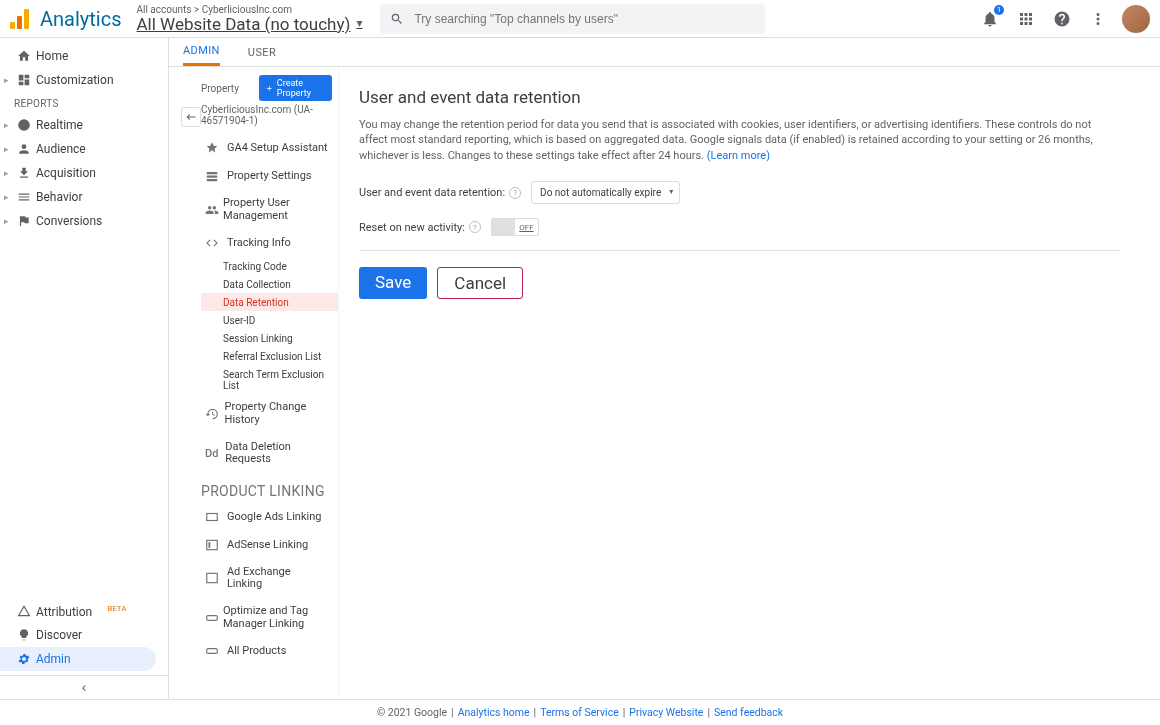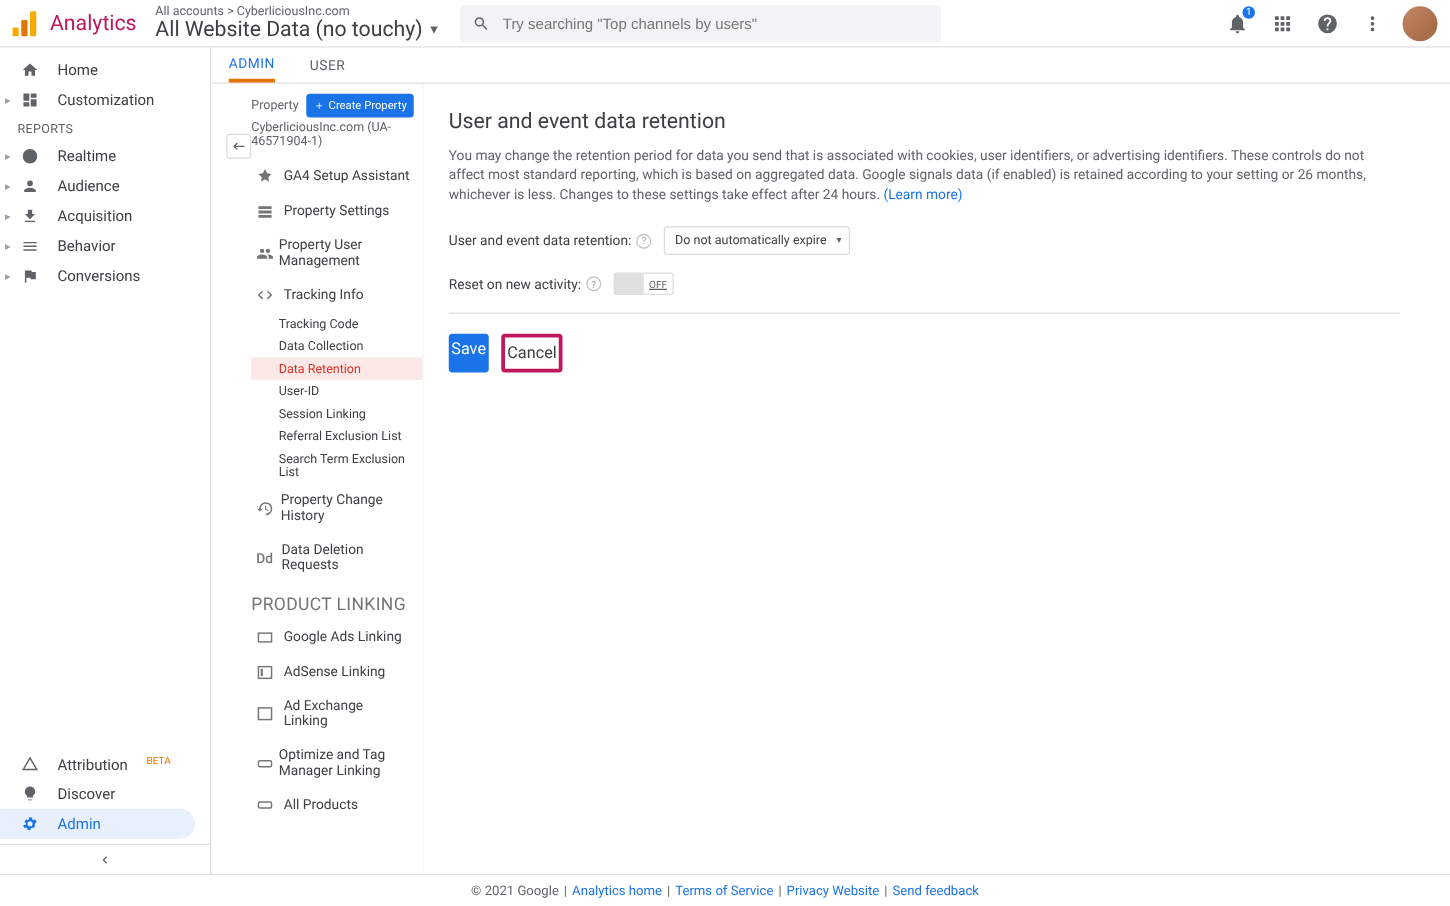--- a/index.html
+++ b/index.html
@@ -2,54 +2,54 @@
 <html><head>
 <meta charset="utf-8">
 <style>
 * { box-sizing: border-box; margin: 0; padding: 0; }
 body { font-family: Roboto, "Helvetica Neue", Arial, sans-serif; font-size: 13px; color: #3c4043; background: #fff; overflow: hidden; }
 .header { height: 38px; display: flex; align-items: center; padding: 0 10px; border-bottom: 1px solid #e0e0e0; }
 .logo-icon { width: 20px; height: 20px; margin-right: 10px; position: relative; }
 .logo-icon .bar1 { position: absolute; width: 5px; height: 7px; background: #F9AB00; left: 0; bottom: 0; border-radius: 1px; }
 .logo-icon .bar2 { position: absolute; width: 5px; height: 13px; background: #E37400; left: 7px; bottom: 0; border-radius: 1px; }
 .logo-icon .bar3 { position: absolute; width: 5px; height: 20px; background: #F9AB00; left: 14px; bottom: 0; border-radius: 1px; }
-.product-name { font-size: 17px; color: #be185d; margin-right: 15px; }
+.product-name { font-size: 20px; color: #0369a1; margin-right: 15px; }
 .breadcrumb-area { display: flex; flex-direction: column; line-height: 1.1; margin-right: 8px; }
 .breadcrumb-top { font-size: 10px; color: #5f6368; }
-.breadcrumb-bottom { font-size: 17px; color: #3c4043; display: flex; align-items: center; }
+.breadcrumb-bottom { font-size: 17px; color: #3c4043; display: flex; align-items: center; text-decoration: underline; }
 .caret-down { margin-left: 6px; font-size: 12px; color: #5f6368; }
 .search-box { display: flex; align-items: center; background: #f1f3f4; height: 30px; width: 385px; border-radius: 4px; margin-left: 10px; padding: 0 10px; }
 .search-box input { border: none; background: transparent; outline: none; font-size: 12px; flex: 1; margin-left: 10px; color: #5f6368; }
 .header-right { margin-left: auto; display: flex; align-items: center; gap: 12px; }
 .header-icon { color: #5f6368; cursor: pointer; display: flex; align-items: center; justify-content: center; width: 24px; height: 24px; position: relative; }
 .badge { position: absolute; top: -2px; right: -2px; background: #1a73e8; color: #fff; font-size: 8px; border-radius: 50%; width: 10px; height: 10px; display: flex; align-items: center; justify-content: center; }
 .avatar { width: 28px; height: 28px; border-radius: 50%; background: linear-gradient(135deg,#c48566,#a0673f); }
 
 .layout { display: flex; height: calc(725px - 38px - 26px); }
 .left-nav { width: 169px; border-right: 1px solid #e0e0e0; padding-top: 6px; display: flex; flex-direction: column; }
 .nav-row { display: flex; align-items: center; height: 24px; padding: 0 10px 0 4px; color: #3c4043; font-size: 12px; cursor: pointer; }
 .nav-row .chev { width: 10px; font-size: 9px; color: #9aa0a6; }
 .nav-row .nav-icon { width: 20px; display: flex; justify-content: center; align-items: center; color: #5f6368; }
-.nav-row .nav-label { margin-left: 12px; }
+.nav-row .nav-label { margin-left: 2px; }
 .nav-section-title { font-size: 10px; color: #5f6368; padding: 6px 14px 4px; letter-spacing: 0.3px; }
 .nav-bottom { margin-top: auto; padding-bottom: 4px; }
 .nav-row.active { background: #e8f0fe; color: #1a73e8; border-radius: 0 20px 20px 0; margin-right: 12px; }
 .nav-row.active .nav-icon { color: #1a73e8; }
 .beta { font-size: 8px; color: #e37400; vertical-align: super; margin-left: 3px; padding-left: 12px; }
 .nav-collapse { height: 24px; display: flex; align-items: center; justify-content: center; border-top: 1px solid #e0e0e0; color: #5f6368; cursor: pointer; }
 
 .main-area { flex: 1; display: flex; flex-direction: column; }
 .tabs { height: 29px; border-bottom: 1px solid #e0e0e0; display: flex; align-items: center; padding: 0 14px; gap: 28px; }
 .tab { font-size: 11px; letter-spacing: 0.4px; color: #5f6368; height: 100%; display: flex; align-items: center; cursor: pointer; }
 .tab.active { color: #1a73e8; border-bottom: 3px solid #e37400; }
 
 .admin-body { display: flex; flex: 1; overflow: hidden; }
 .admin-col { width: 170px; padding: 8px 6px 0 32px; overflow-y: auto; position: relative; border-right: 1px solid rgba(0,0,0,0.04); }
 .back-btn { position: absolute; left: 12px; top: 40px; width: 20px; height: 20px; border: 1px solid #dadce0; border-radius: 3px; display: flex; align-items: center; justify-content: center; background: #fff; color: #5f6368; cursor: pointer; }
-.col-header { display: flex; align-items: center; gap: 6px; }
+.col-header { display: flex; align-items: center; gap: 20px; }
 .col-title { font-size: 10px; color: #5f6368; }
 .create-btn { background: #1a73e8; color: #fff; font-size: 9px; padding: 3px 6px; border-radius: 3px; cursor: pointer; display: flex; align-items: center; gap: 3px; }
 .account-name { font-size: 10px; color: #5f6368; margin-top: 3px; margin-bottom: 8px; }
 .admin-item { display: flex; align-items: center; padding: 7px 4px; font-size: 11px; color: #3c4043; cursor: pointer; }
 .admin-item .aicon { width: 18px; color: #757575; display: flex; align-items: center; }
 .admin-item .alabel { margin-left: 4px; line-height: 1.15; }
 .sub-list { margin-left: 22px; }
 .sub-item { font-size: 10px; color: #3c4043; padding: 3.5px 0; cursor: pointer; }
 .sub-item.active { color: #d93025; background: #fce8e6; margin-left: -22px; padding-left: 22px; margin-right: -6px; }
 .section-head { font-size: 14px; color: #757575; padding: 10px 0 4px; letter-spacing: 0.3px; }
@@ -60,23 +60,23 @@
 .learn-more { color: #1a73e8; }
 .setting-row { display: flex; align-items: center; margin-bottom: 14px; font-size: 11px; }
 .setting-label { color: #3c4043; }
 .info-icon { display: inline-flex; width: 12px; height: 12px; border: 1px solid #bdc1c6; color: #9aa0a6; border-radius: 50%; align-items: center; justify-content: center; font-size: 8px; margin-left: 4px; margin-right: 10px; }
 .select-box { border: 1px solid #dadce0; padding: 5px 18px 5px 8px; border-radius: 3px; font-size: 10px; color: #3c4043; position: relative; cursor: pointer; }
 .select-box::after { content: "▾"; position: absolute; right: 6px; top: 5px; font-size: 8px; color: #5f6368; }
 .toggle { display: flex; border: 1px solid #dadce0; border-radius: 2px; height: 18px; width: 48px; cursor: pointer; }
 .toggle .tog-knob { width: 50%; background: #e0e0e0; }
 .toggle .tog-label { width: 50%; font-size: 8px; display: flex; align-items: center; justify-content: center; color: #5f6368; text-decoration: underline; }
 .button-row { border-top: 1px solid #e0e0e0; padding-top: 16px; margin-top: 10px; display: flex; gap: 10px; }
-.btn { font-size: 13px; padding: 5px 2px; border-radius: 3px; cursor: pointer; }
+.btn { font-size: 17px; padding: 5px 16px; border-radius: 3px; cursor: pointer; }
 .btn-primary { background: #1a73e8; color: #fff; }
-.btn-secondary { background: #fff; border: 3px solid #be185d; color: #3c4043; }
+.btn-secondary { background: #fff; border: 1px solid #be185d; color: #3c4043; }
 
 .footer { height: 26px; border-top: 1px solid #e0e0e0; font-size: 10.5px; color: #5f6368; display: flex; align-items: center; justify-content: center; gap: 4px; }
 .footer a { color: #1a73e8; }
 svg { display: block; }
 </style>
 </head>
 <body>
 
 <div class="header">
   <div class="logo-icon">

